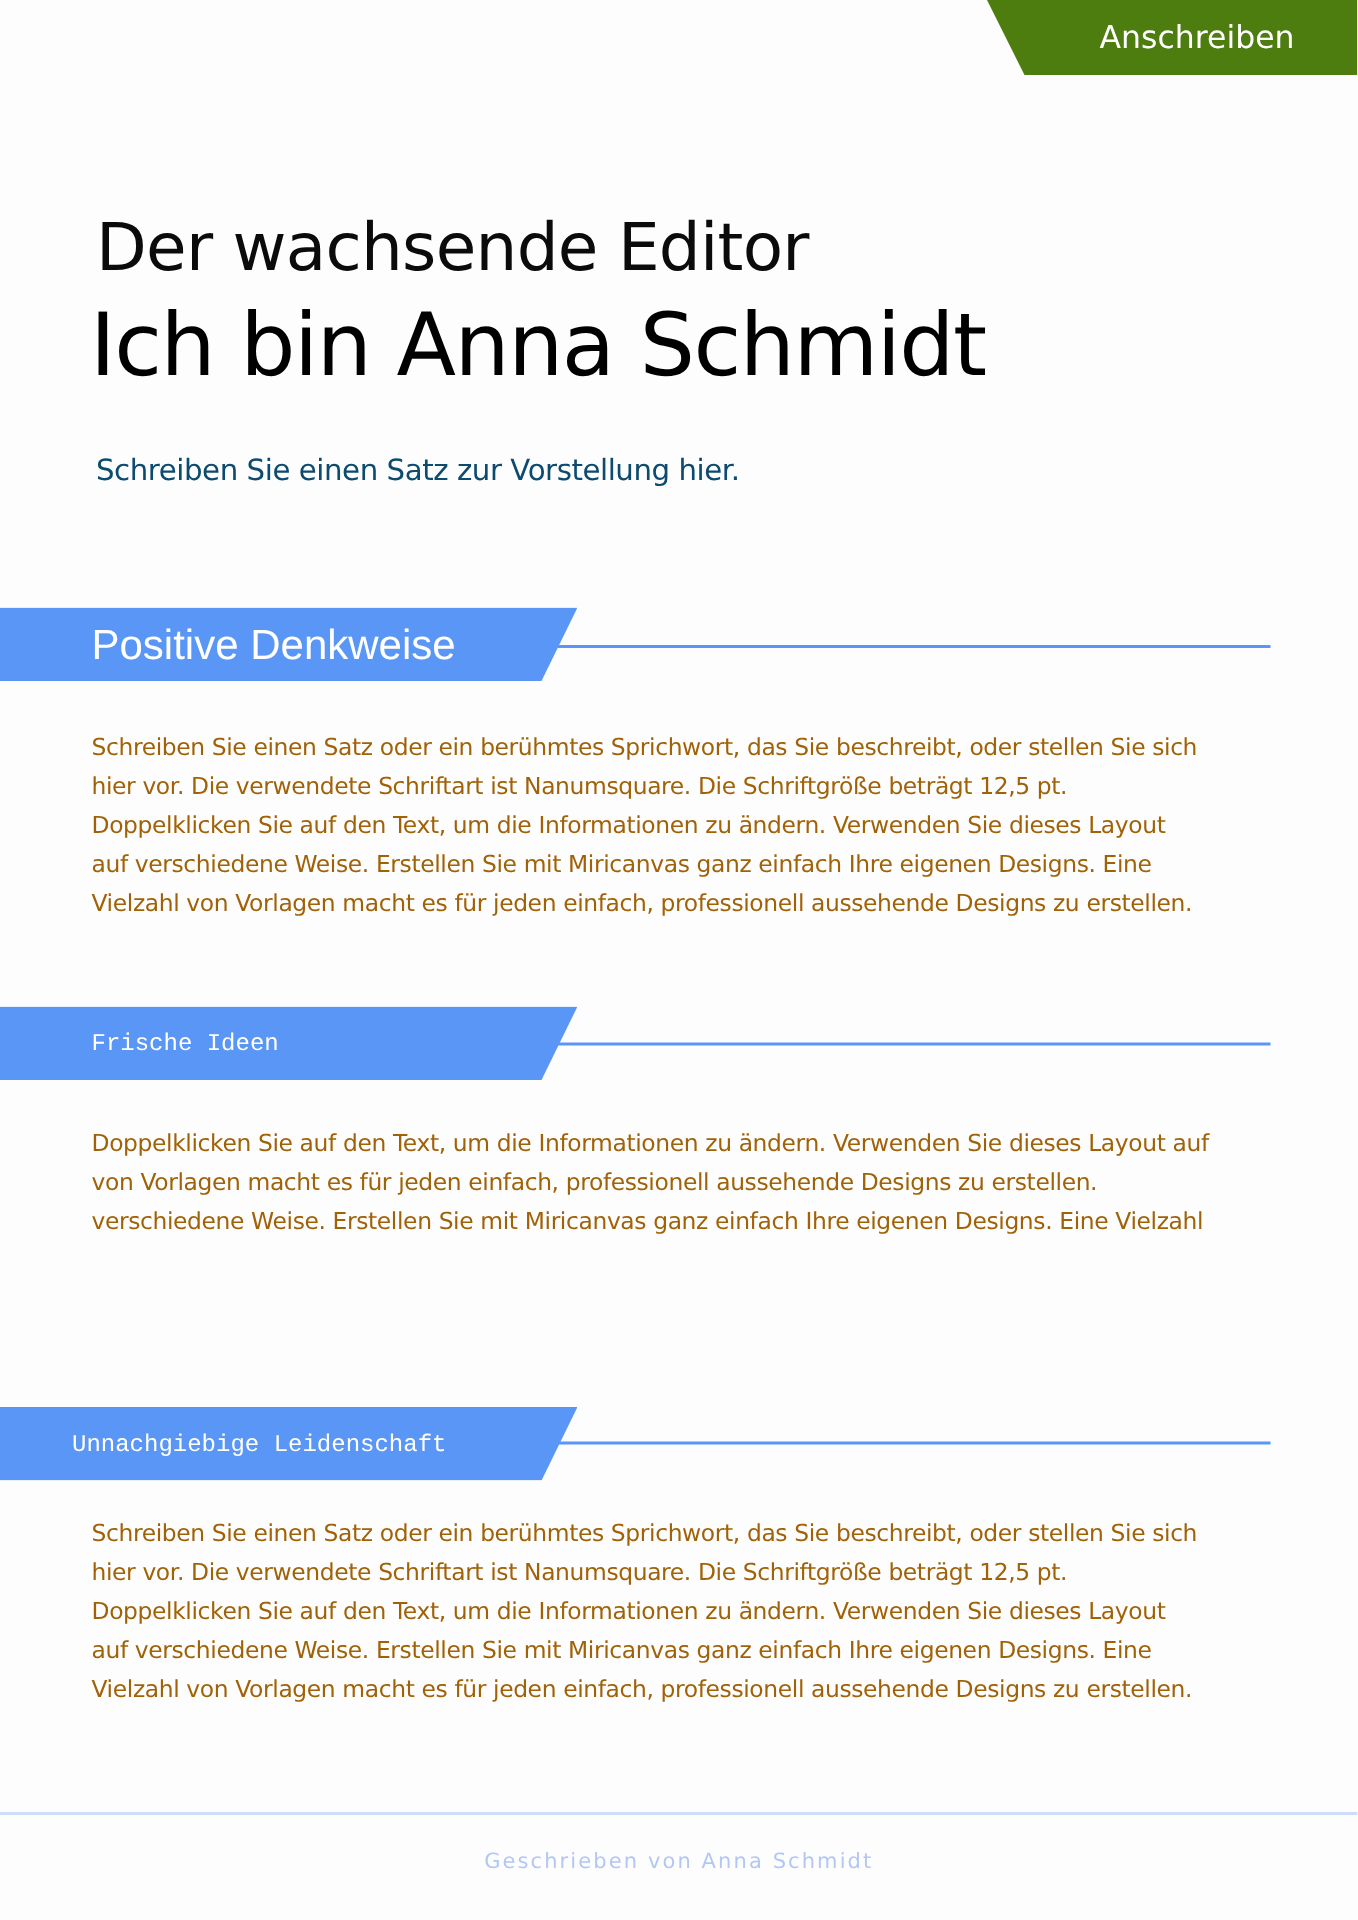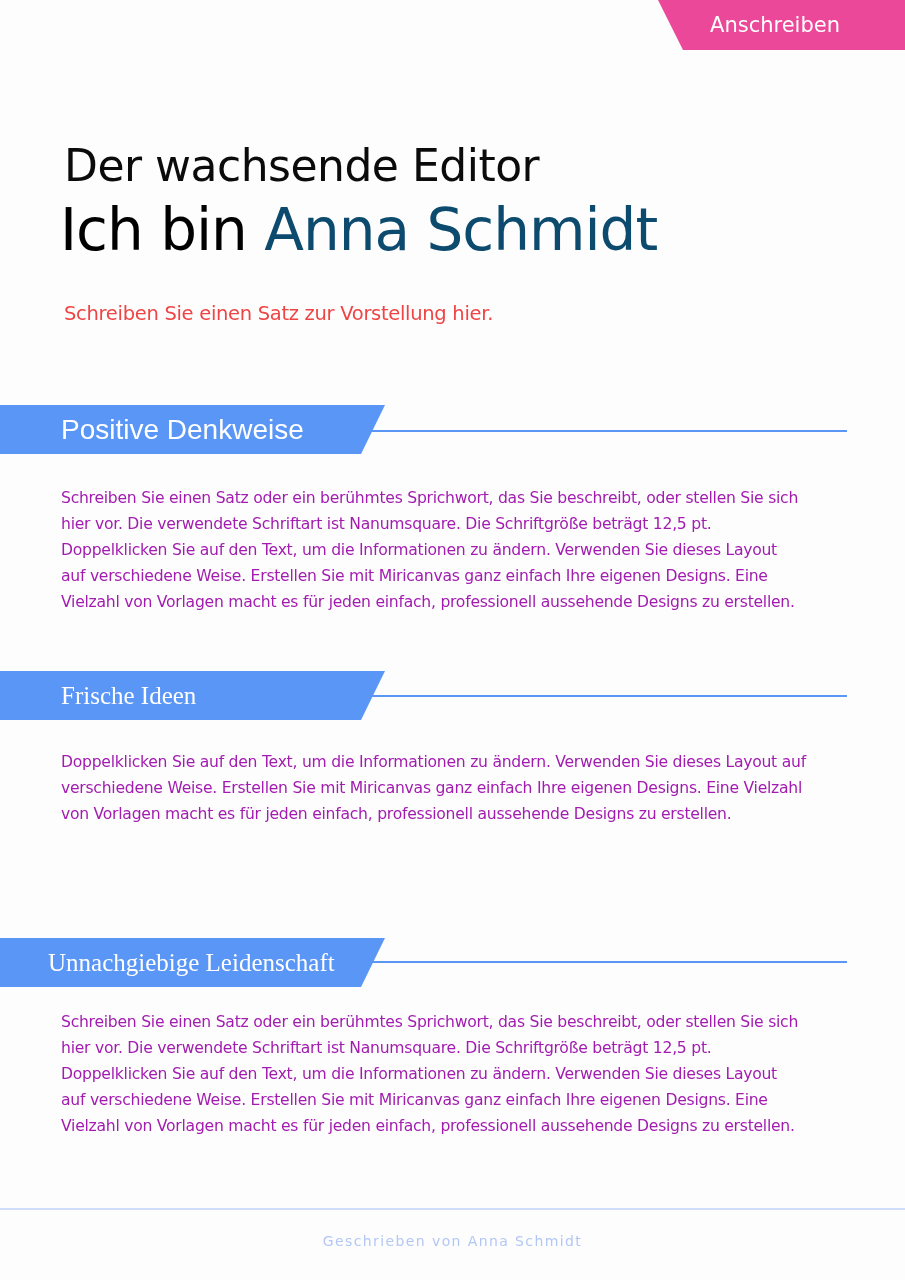--- a/index.html
+++ b/index.html
@@ -4,62 +4,62 @@
   <style>
     html, body { margin: 0; padding: 0; }
     body {
       width: 905px; height: 1280px; position: relative; overflow: hidden;
       background: #fdfdfe;
       font-family: "Liberation Sans", "DejaVu Sans", sans-serif;
       color: #1a1a1a;
     }
     .top-tab {
       position: absolute; top: 0; left: 658px; width: 247px; height: 50px;
-      background: #ec4899;
+      background: #4d7c0f;
       clip-path: polygon(0 0, 100% 0, 100% 100%, 25px 100%);
       color: #ffffff; font-size: 21px;
       display: flex; align-items: center; justify-content: flex-end;
-      padding-right: 65px; box-sizing: border-box;
+      padding-right: 42px; box-sizing: border-box;
       font-family: "DejaVu Sans", sans-serif; font-weight: normal;
       cursor: pointer;
     }
     .subtitle {
       position: absolute; left: 64px; top: 140px;
       font-family: "DejaVu Sans", sans-serif;
       font-size: 44px; color: #0b0b0b; letter-spacing: -0.5px;
       white-space: nowrap;
     }
     .headline {
       position: absolute; left: 60px; top: 196px;
       font-family: "DejaVu Sans", sans-serif;
       font-size: 58px; color: #000; letter-spacing: -1px;
       white-space: nowrap;
     }
-    .headline .accent { color: #0c4a6e; }
+    .headline .accent { color: #000000; }
     .intro {
       position: absolute; left: 64px; top: 302px;
       font-family: "DejaVu Sans", sans-serif;
-      font-size: 19.5px; color: #ef4444; white-space: nowrap; letter-spacing: -0.3px;
+      font-size: 19.5px; color: #0c4a6e; white-space: nowrap; letter-spacing: -0.3px;
     }
     .section-banner {
       position: absolute; left: 0; height: 49px; width: 385px;
       background: #5a96f6;
       clip-path: polygon(0 0, 385px 0, 361px 100%, 0 100%);
-      color: #fff; font-size: 25px;
+      color: #fff; font-size: 16px;
       display: flex; align-items: center; padding-left: 61px; box-sizing: border-box;
-      font-family: Liberation Serif, serif;
+      font-family: Liberation Mono, monospace;
     }
     .section-banner.bold { font-family: "Liberation Sans", sans-serif; font-weight: normal; font-size: 28px; }
     .section-line {
       position: absolute; left: 370px; width: 477px; height: 2px; background: #5a96f6;
     }
     .section-body {
       position: absolute; left: 61px; width: 790px;
       font-family: "DejaVu Sans", sans-serif;
-      font-size: 15.6px; line-height: 26px; color: #a21caf;
+      font-size: 15.6px; line-height: 26px; color: #a16207;
       letter-spacing: -0.25px;
     }
     .section-body span { display: block; white-space: nowrap; }
     .footer-rule {
       position: absolute; left: 0; top: 1208px; width: 905px; height: 2px; background: #cfdcfb;
     }
     .footer-text {
       position: absolute; left: 0; top: 1233px; width: 905px; text-align: center;
       font-family: "DejaVu Sans", sans-serif;
       font-size: 14px; letter-spacing: 1.4px; color: #b3c7f5;
@@ -87,22 +87,22 @@
   <span>auf verschiedene Weise. Erstellen Sie mit Miricanvas ganz einfach Ihre eigenen Designs. Eine</span>
   <span>Vielzahl von Vorlagen macht es für jeden einfach, professionell aussehende Designs zu erstellen.</span>
 </div>
 
 <div class="section-banner" style="top:671px;">
   <span>Frische Ideen</span>
 </div>
 <div class="section-line" style="top:695px;"></div>
 <div class="section-body" style="top:749px;">
   <span>Doppelklicken Sie auf den Text, um die Informationen zu ändern. Verwenden Sie dieses Layout auf</span>
+  <span>von Vorlagen macht es für jeden einfach, professionell aussehende Designs zu erstellen.</span>
   <span>verschiedene Weise. Erstellen Sie mit Miricanvas ganz einfach Ihre eigenen Designs. Eine Vielzahl</span>
-  <span>von Vorlagen macht es für jeden einfach, professionell aussehende Designs zu erstellen.</span>
 </div>
 
 <div class="section-banner" style="top:938px;padding-left:48px;">
   <span>Unnachgiebige Leidenschaft</span>
 </div>
 <div class="section-line" style="top:961px;"></div>
 <div class="section-body" style="top:1009px;">
   <span>Schreiben Sie einen Satz oder ein berühmtes Sprichwort, das Sie beschreibt, oder stellen Sie sich</span>
   <span>hier vor. Die verwendete Schriftart ist Nanumsquare. Die Schriftgröße beträgt 12,5 pt.</span>
   <span>Doppelklicken Sie auf den Text, um die Informationen zu ändern. Verwenden Sie dieses Layout</span>

